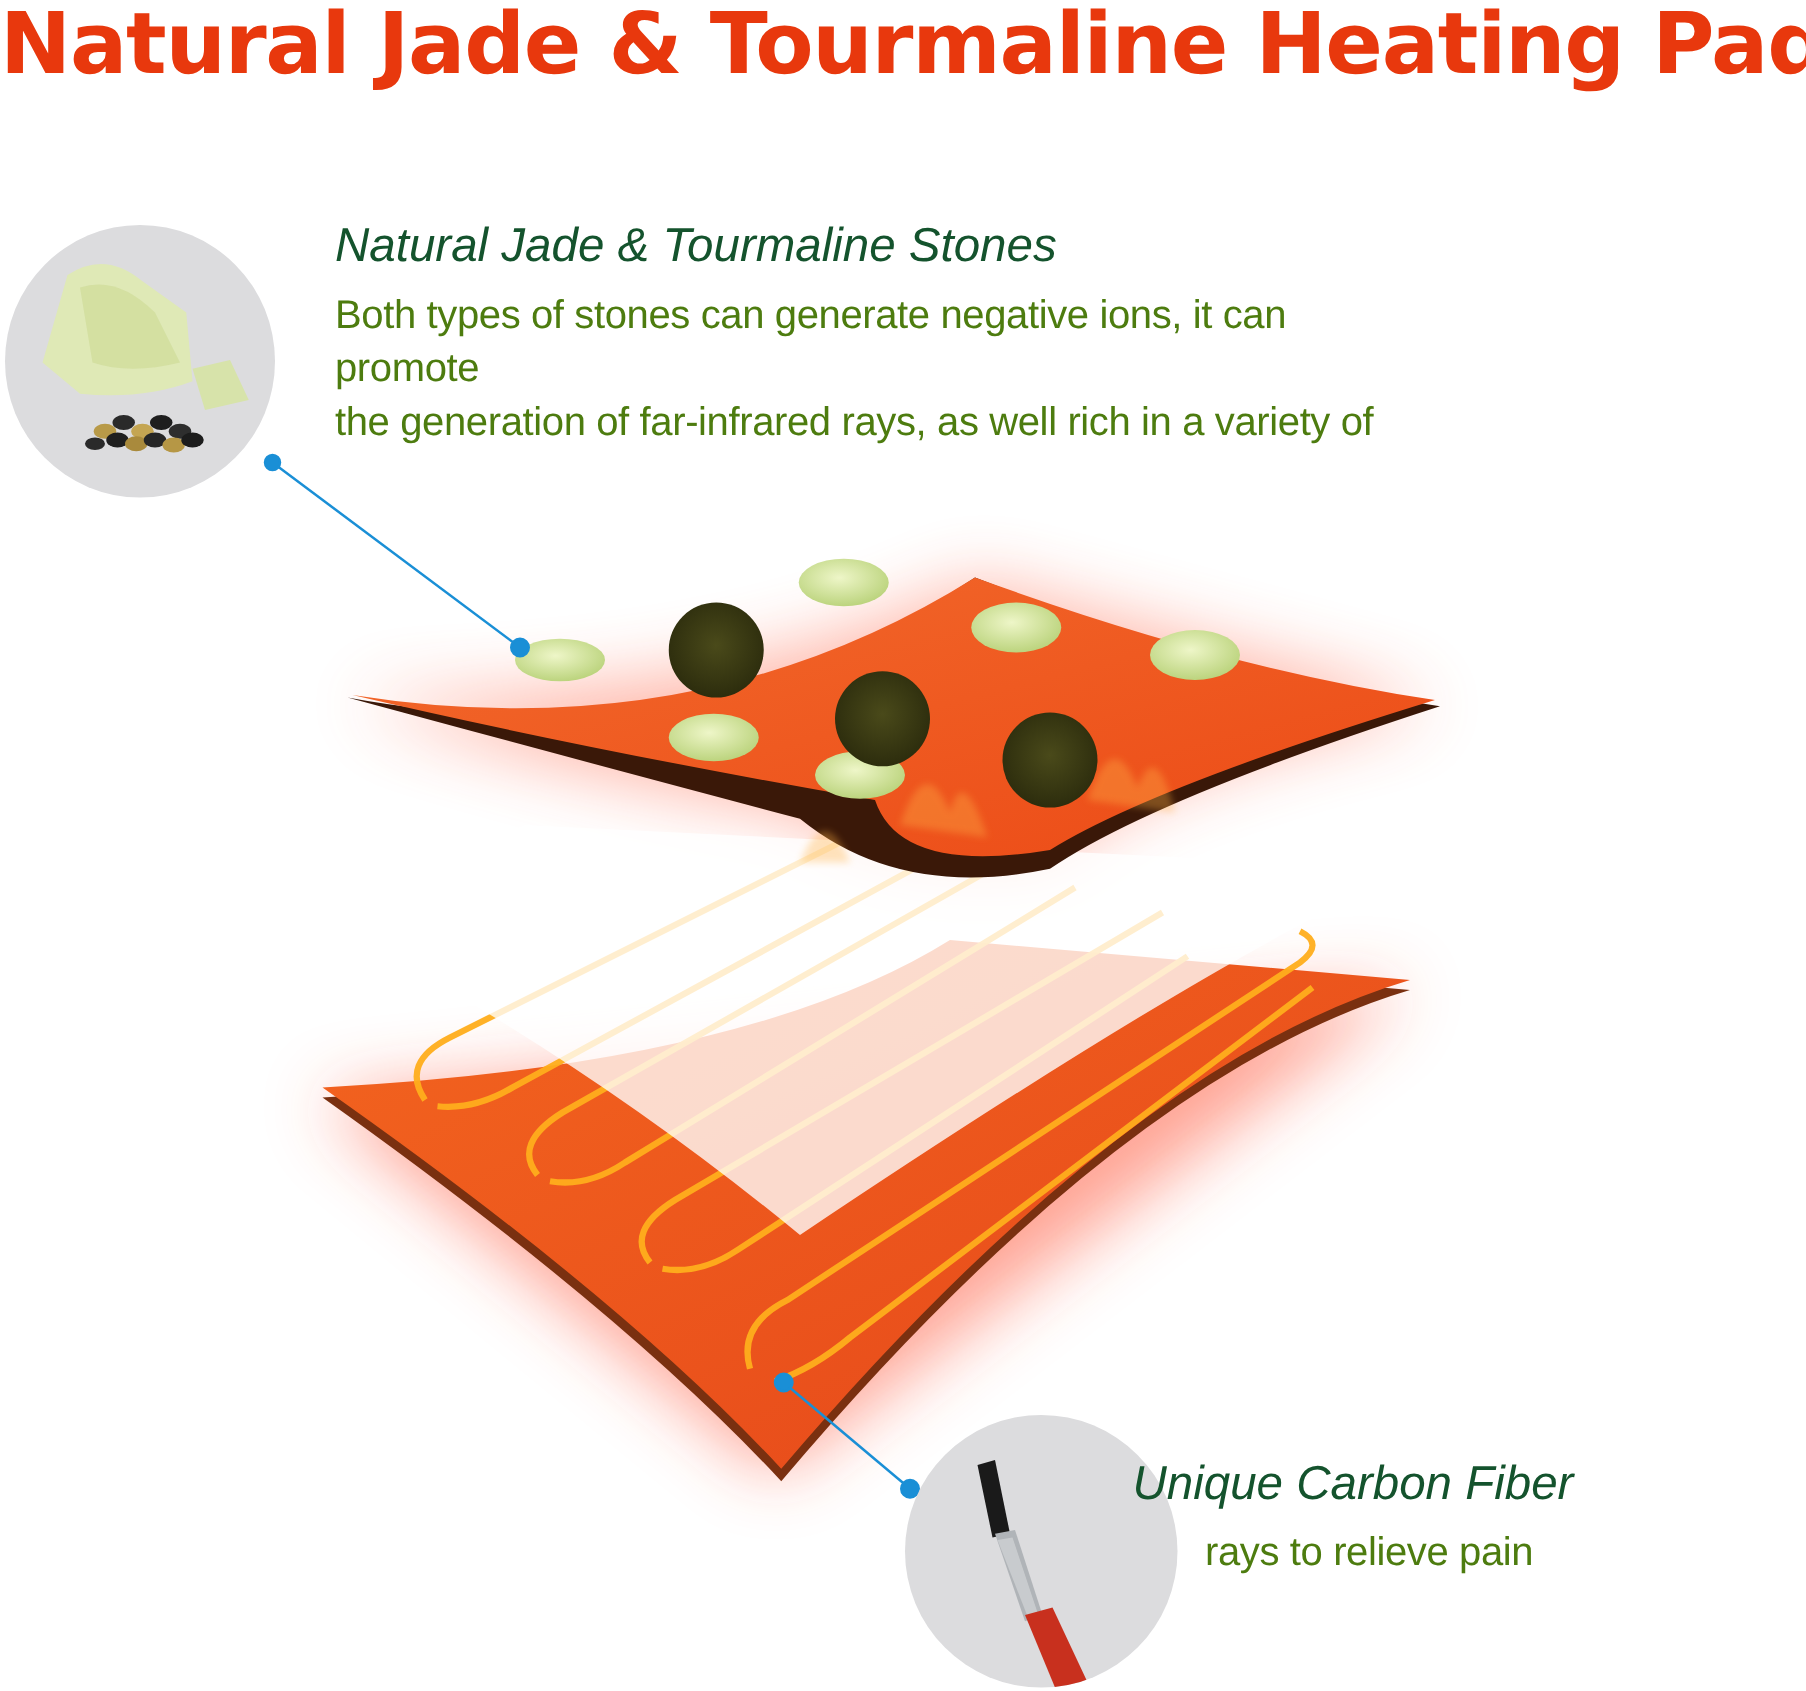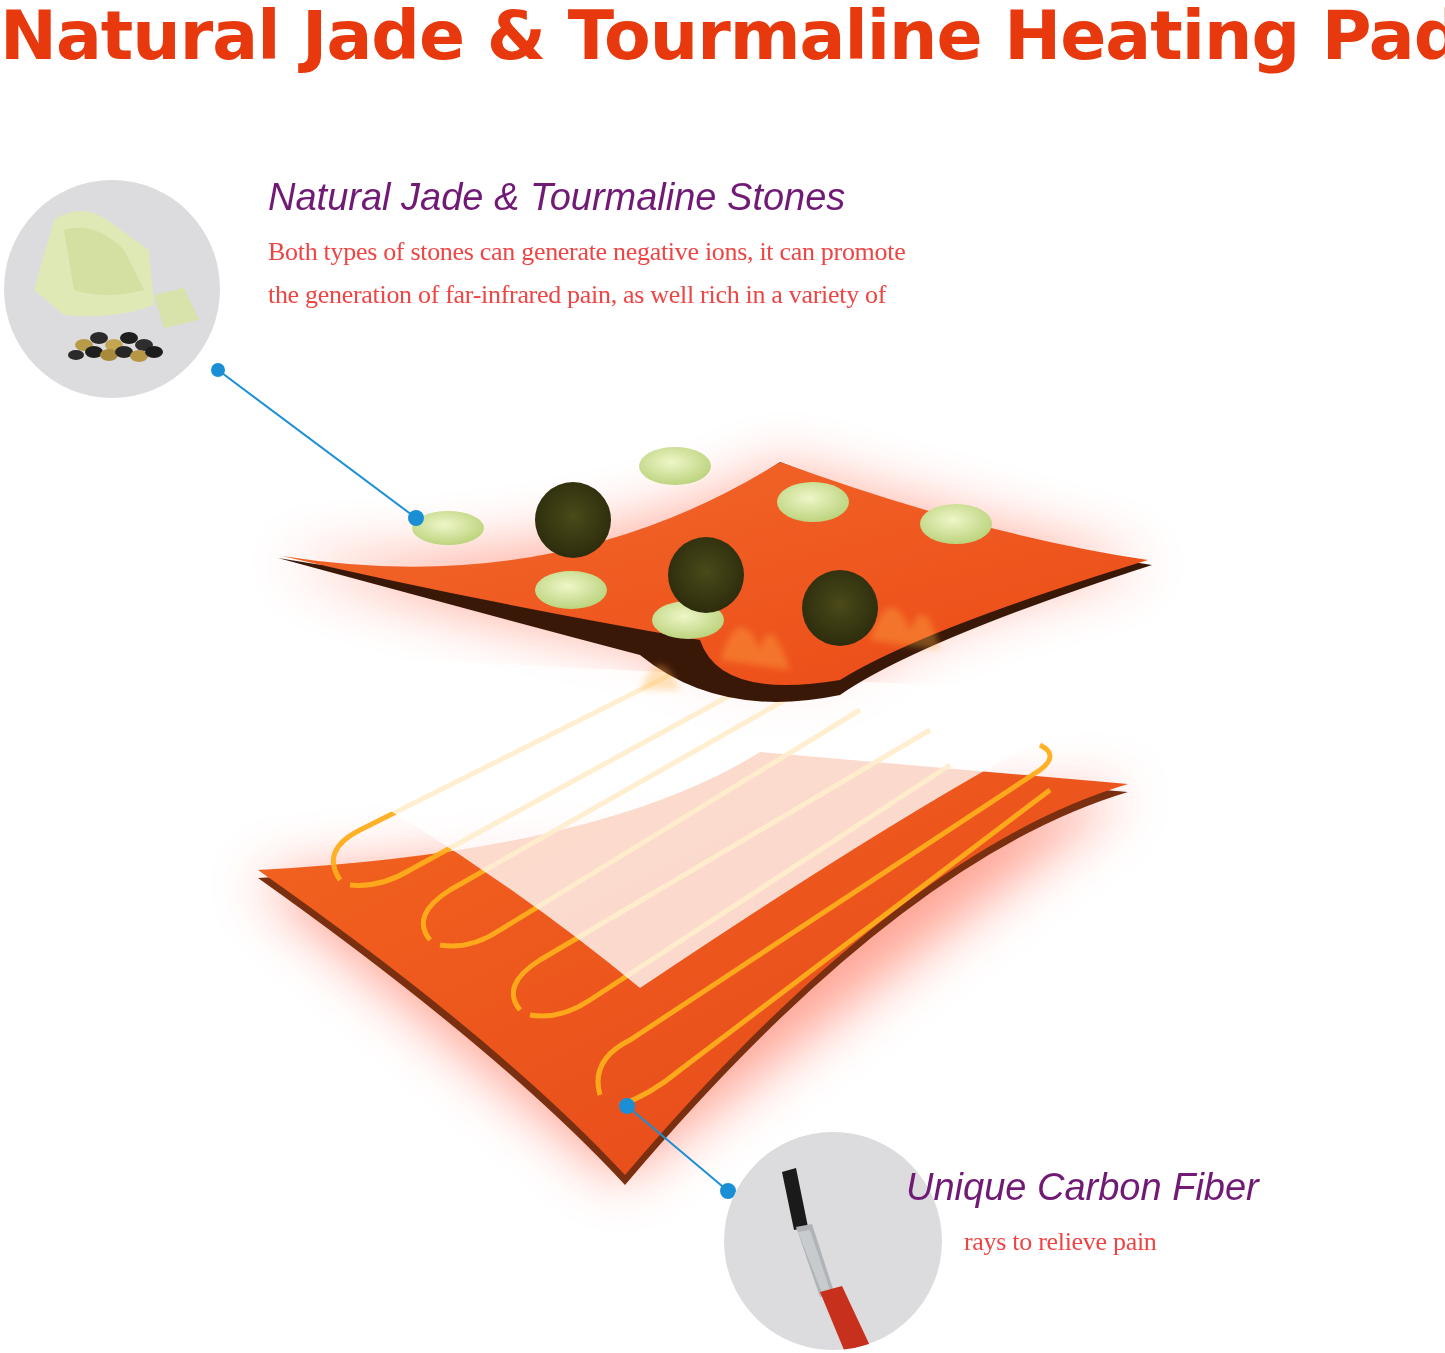--- a/index.html
+++ b/index.html
@@ -4,25 +4,25 @@
 <style>
   html, body { margin:0; padding:0; background:#ffffff; }
   body { width:1445px; height:1353px; position:relative; overflow:hidden; font-family:"Liberation Sans", sans-serif; }
   .title {
     position:absolute; left:0; top:-4px; width:1445px; text-align:center;
     font-family:"DejaVu Sans", sans-serif; font-weight:bold; font-size:68px;
     letter-spacing:-1px; white-space:nowrap;
   }
   .heading {
     position:absolute; font-family:"Liberation Sans", sans-serif; font-style:italic;
-    font-size:38px; color:#701a75; white-space:nowrap;
+    font-size:38px; color:#14532d; white-space:nowrap;
   }
   .para {
-    position:absolute; font-family:Liberation Serif, serif; font-size:26px;
-    line-height:43px; color:#ef4444; letter-spacing:-0.3px;
+    position:absolute; font-family:Liberation Sans, sans-serif; font-size:32px;
+    line-height:43px; color:#4d7c0f; letter-spacing:-0.3px;
   }
   .circle { position:absolute; border-radius:50%; background:#dcdcde; overflow:hidden; }
   svg.art { position:absolute; left:0; top:0; }
 </style>
 </head>
 <body>
 
 <div class="title" style="color:#e8380d;">Natural Jade &amp; Tourmaline Heating Pad</div>
 
 <svg class="art" width="1445" height="1353" viewBox="0 0 1445 1353">
@@ -124,21 +124,21 @@
       <ellipse cx="135" cy="176" rx="9" ry="6" fill="#b69745"></ellipse>
       <ellipse cx="150" cy="172" rx="9" ry="6" fill="#1c1c1c"></ellipse>
       <ellipse cx="72" cy="175" rx="8" ry="5" fill="#2a2a2a"></ellipse>
     </g>
   </svg>
 </div>
 
 <div class="heading" style="left:268px; top:176px;">Natural Jade &amp; Tourmaline Stones</div>
 <div class="para" style="left:268px; top:230px; width:880px;">
   <div>Both types of stones can generate negative ions, it can promote</div>
-  <div>the generation of far-infrared pain, as well rich in a variety of</div>
+  <div>the generation of far-infrared rays, as well rich in a variety of</div>
 </div>
 
 <div class="circle" style="left:724px; top:1132px; width:218px; height:218px;">
   <svg width="218" height="218" viewBox="0 0 218 218">
     <path d="M58,40 L72,36 L84,95 L70,98 Z" fill="#1a1a1a"></path>
     <path d="M72,95 L88,92 L110,160 L96,165 Z" fill="#b0b4b8"></path>
     <path d="M74,100 L86,98 L106,158 L98,161 Z" fill="#d8dadc" opacity="0.6"></path>
     <path d="M96,160 L118,154 L148,218 L120,218 Z" fill="#c8301e"></path>
   </svg>
 </div>

